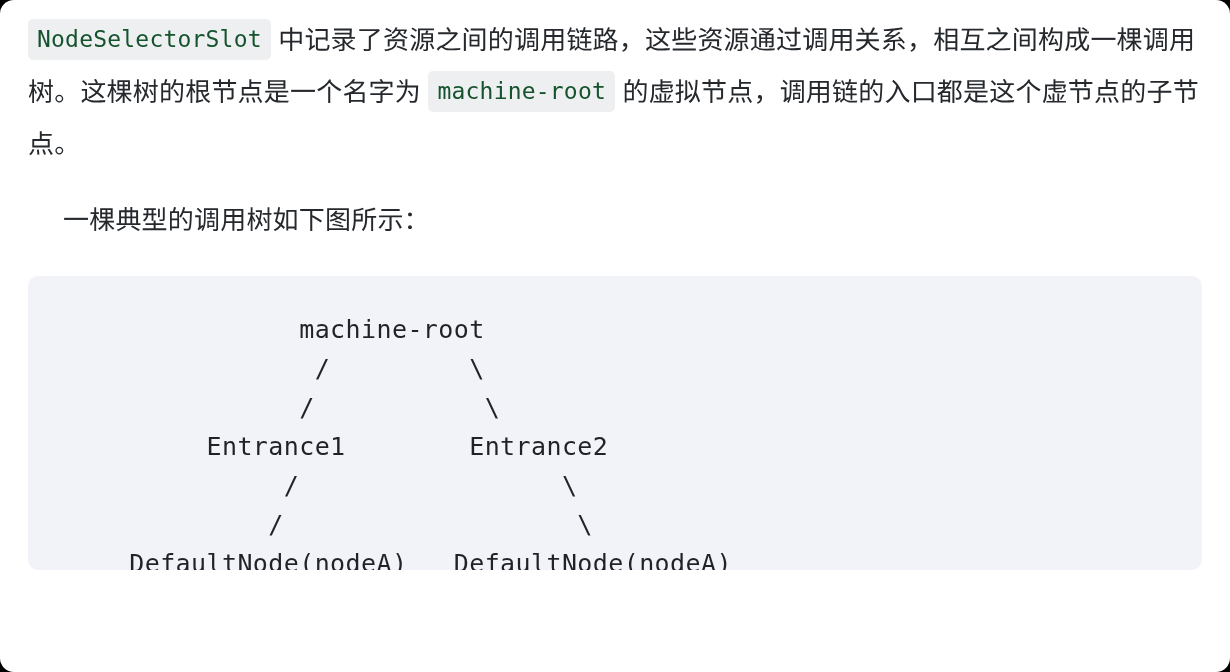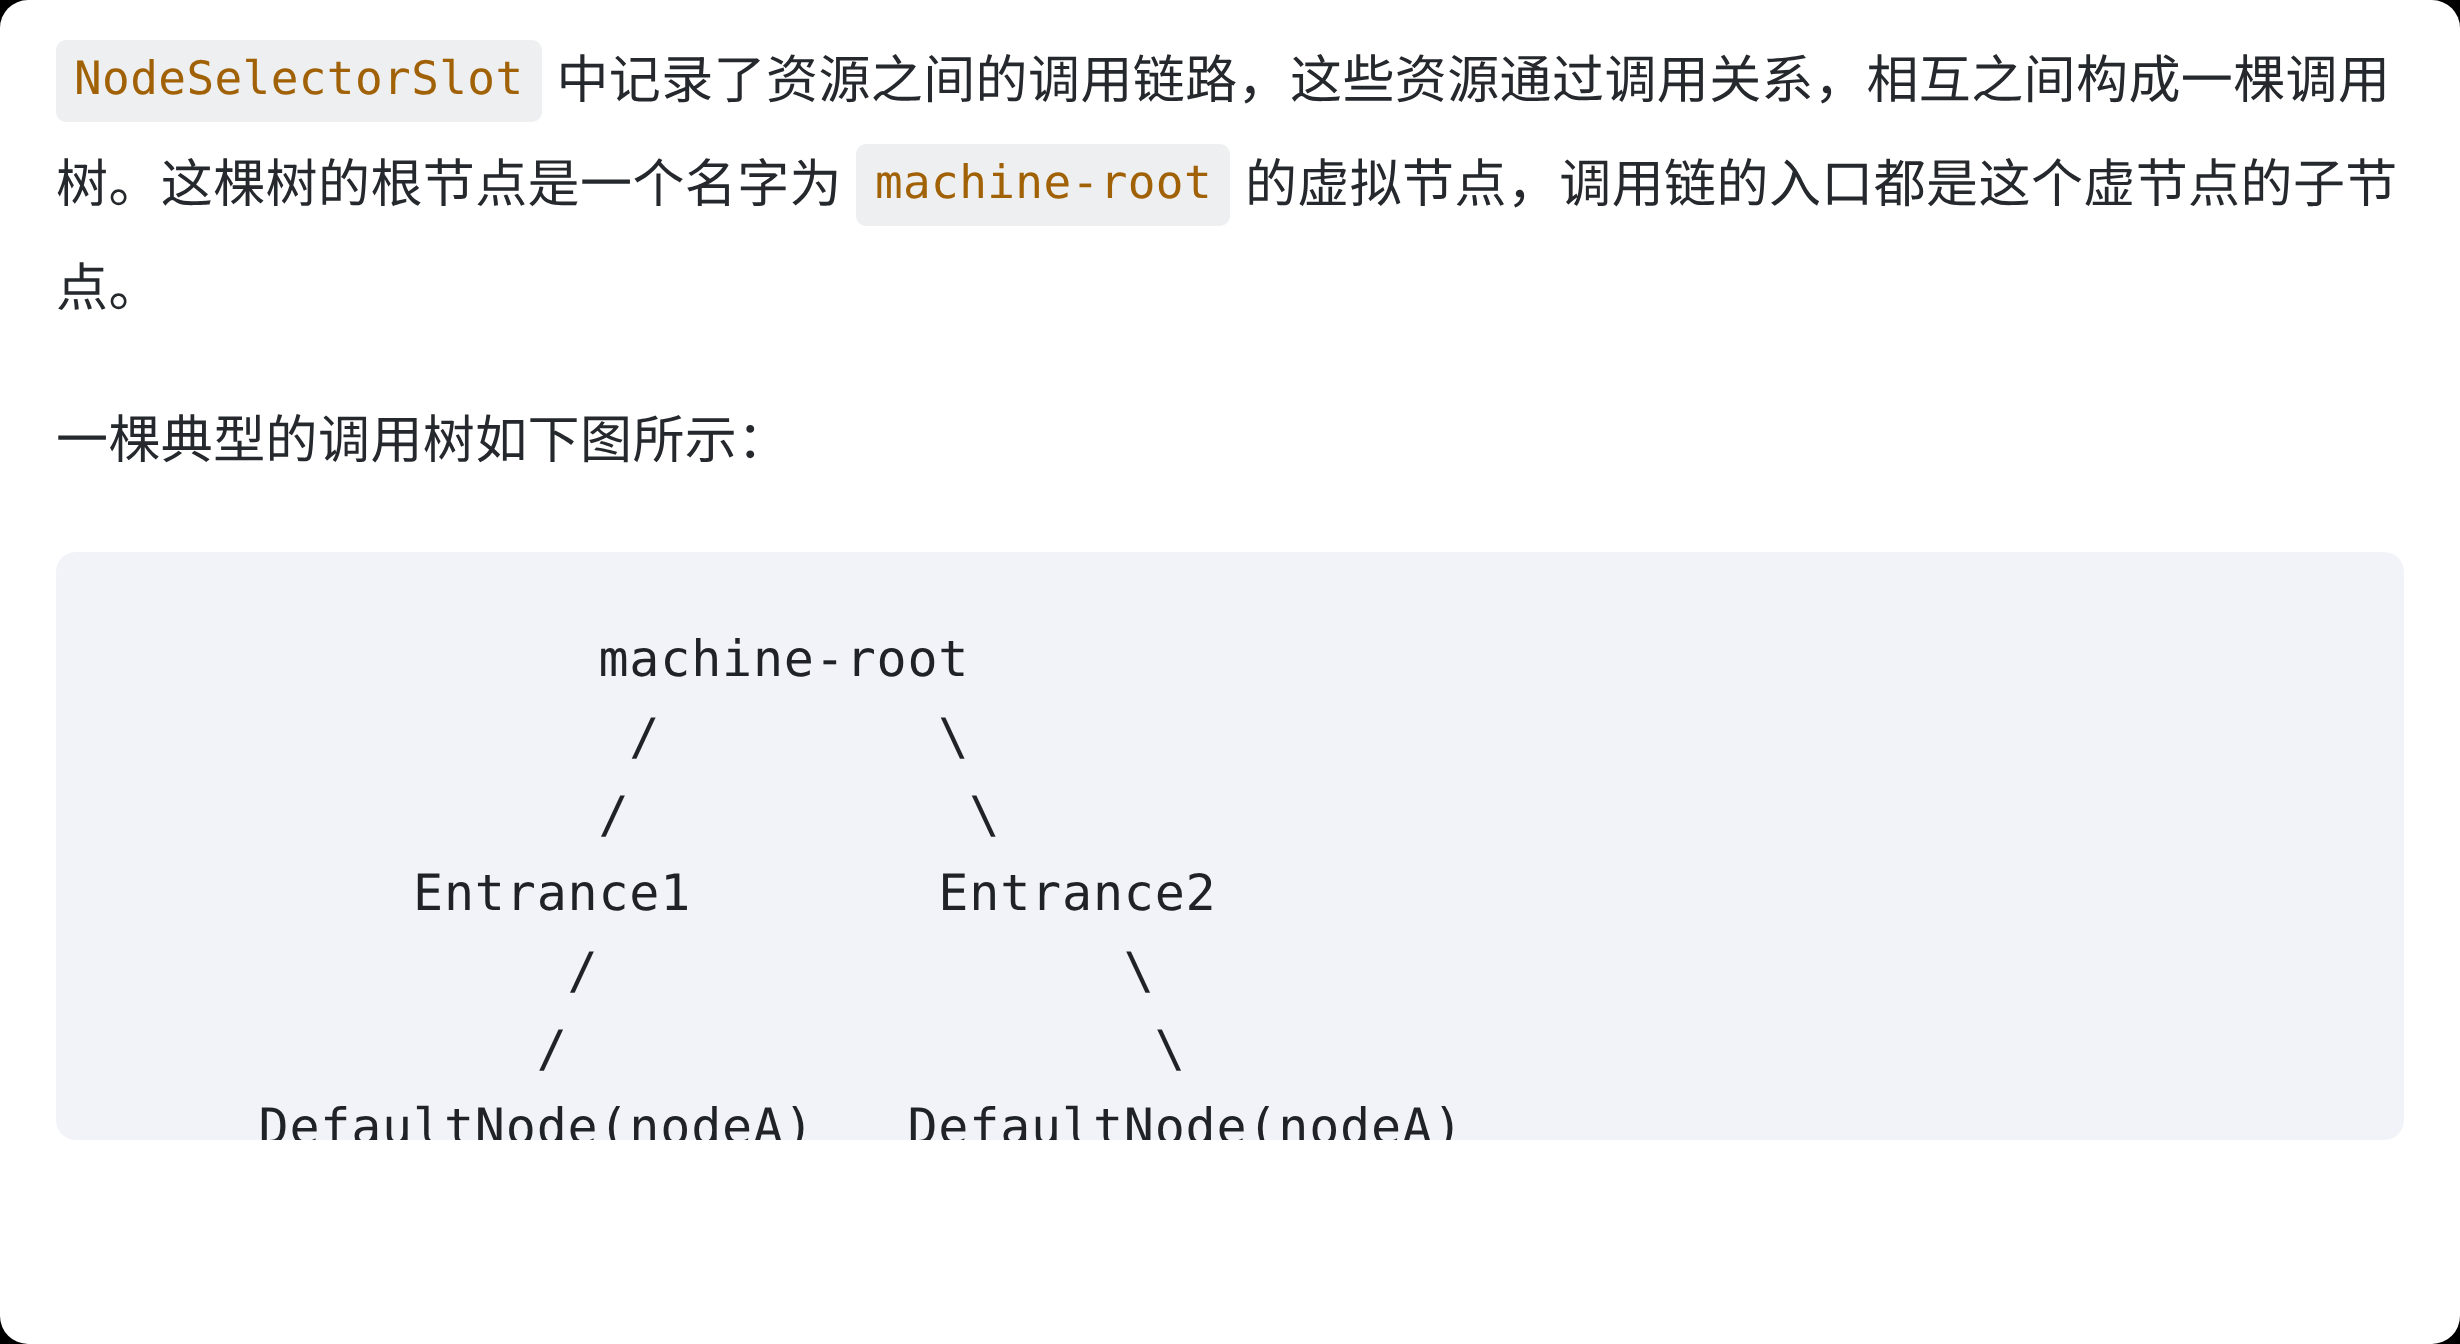--- a/index.html
+++ b/index.html
@@ -35,27 +35,28 @@
     margin: 0;
     color: #25282c;
     font-size: 26px;
     line-height: 52px;
     letter-spacing: 0.2px;
     word-break: break-word;
   }
 
   p.para + p.para {
     margin-top: 24px;
+    margin-left: 35px;
   }
 
   
   code.inline-code {
     display: inline-block;
     background: #eeeff0;
-    color: #a16207;
+    color: #14532d;
     font-family: "DejaVu Sans Mono", "Liberation Mono", monospace;
     font-size: 23px;
     line-height: 34px;
     padding: 3px 9px 4px 9px;
     border-radius: 5px;
     vertical-align: 2px;
     white-space: pre;
   }
 
   

